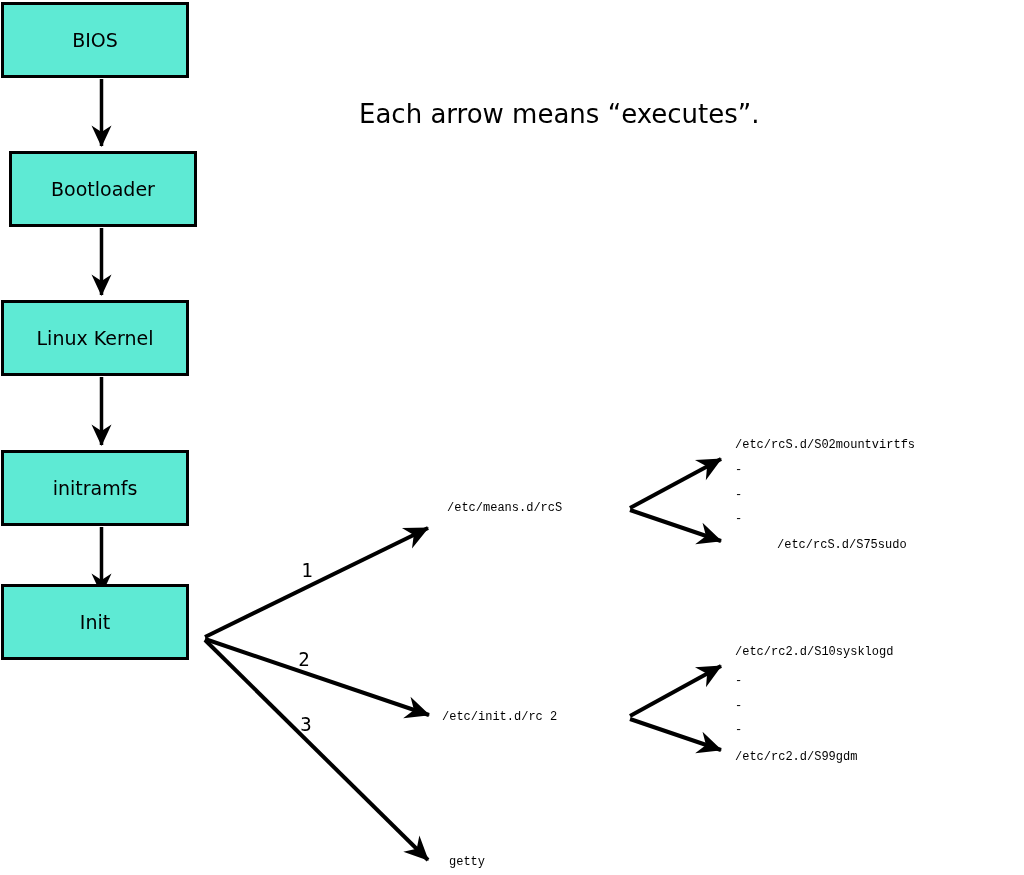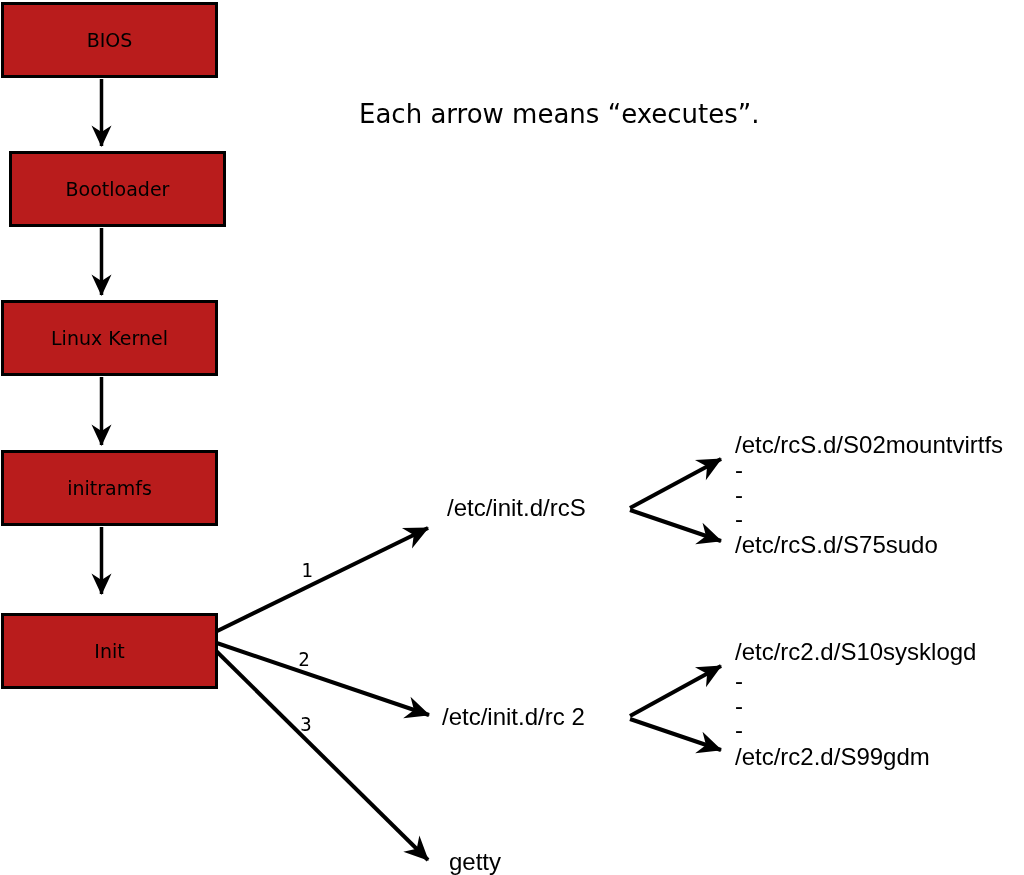--- a/index.html
+++ b/index.html
@@ -14,48 +14,48 @@
   }
   svg.wires {
     position: absolute;
     left: 0; top: 0;
     width: 1024px; height: 875px;
     pointer-events: none;
   }
   .box {
     position: absolute;
     left: 1px;
-    width: 217px;
+    width: 188px;
     height: 76px;
     box-sizing: border-box;
     border: 3px solid #000000;
-    background: #b91c1c;
+    background: #5eead4;
     display: flex;
     align-items: center;
     justify-content: center;
     font-size: 19px;
   }
   .box-bios       { top: 2px;   }
   .box-bootloader { top: 151px; margin-left: 8px; }
   .box-kernel     { top: 300px; }
   .box-initramfs  { top: 450px; }
-  .box-init       { top: 613px; }
+  .box-init       { top: 584px; }
 
   .note {
     position: absolute;
     left: 359px;
     top: 114px;
     transform: translateY(-50%);
     font-size: 26px;
     white-space: pre;
   }
   .mono {
     position: absolute;
-    font-family: Liberation Sans, sans-serif;
-    font-size: 24px;
+    font-family: Liberation Mono, monospace;
+    font-size: 12px;
     white-space: pre;
     transform: translateY(-50%);
   }
   .num {
     position: absolute;
     font-family: "DejaVu Sans Mono", "Liberation Mono", monospace;
     font-size: 19px;
     transform: translate(-50%, -50%);
   }
   .num-1 { left: 307px; top: 570px; }
@@ -63,21 +63,21 @@
   .num-3 { left: 306px; top: 724px; }
 
   .t-rcs   { left: 447px; top: 508px; }
   .t-rc2   { left: 442px; top: 717px; }
   .t-getty { left: 449px; top: 862px; text-align: right; }
 
   .l-rcs-first { left: 735px; top: 445px; }
   .l-rcs-d1    { left: 735px; top: 470px; }
   .l-rcs-d2    { left: 735px; top: 495px; }
   .l-rcs-d3    { left: 735px; top: 519px; }
-  .l-rcs-last  { left: 735px; top: 545px; }
+  .l-rcs-last  { left: 777px; top: 545px; }
 
   .l-rc2-first { left: 735px; top: 652px; }
   .l-rc2-d1    { left: 735px; top: 681px; }
   .l-rc2-d2    { left: 735px; top: 706px; }
   .l-rc2-d3    { left: 735px; top: 730px; }
   .l-rc2-last  { left: 735px; top: 757px; }
 </style>
 </head>
 <body>
 
@@ -121,21 +121,21 @@
     <span>Linux Kernel</span>
   </div>
   <div class="box box-init">
     <span>Init</span>
   </div>
 
   <div class="num num-1">1</div>
   <div class="num num-2">2</div>
   <div class="num num-3">3</div>
 
-  <div class="mono t-rcs">/etc/init.d/rcS</div>
+  <div class="mono t-rcs">/etc/means.d/rcS</div>
   <div class="mono t-rc2">/etc/init.d/rc 2</div>
   <div class="mono t-getty">getty</div>
 
   <div class="mono l-rcs-first">/etc/rcS.d/S02mountvirtfs</div>
   <div class="mono l-rcs-d1">-</div>
   <div class="mono l-rcs-d2">-</div>
   <div class="mono l-rcs-d3">-</div>
   <div class="mono l-rcs-last">/etc/rcS.d/S75sudo</div>
 
   <div class="mono l-rc2-first">/etc/rc2.d/S10sysklogd</div>

